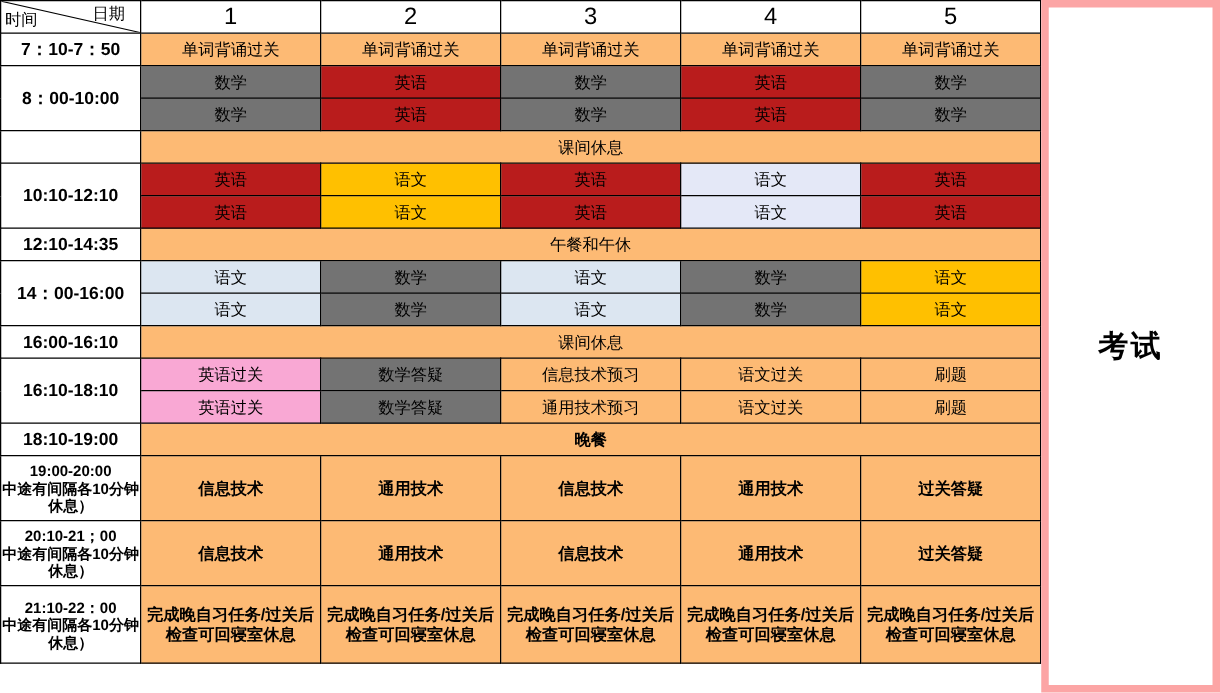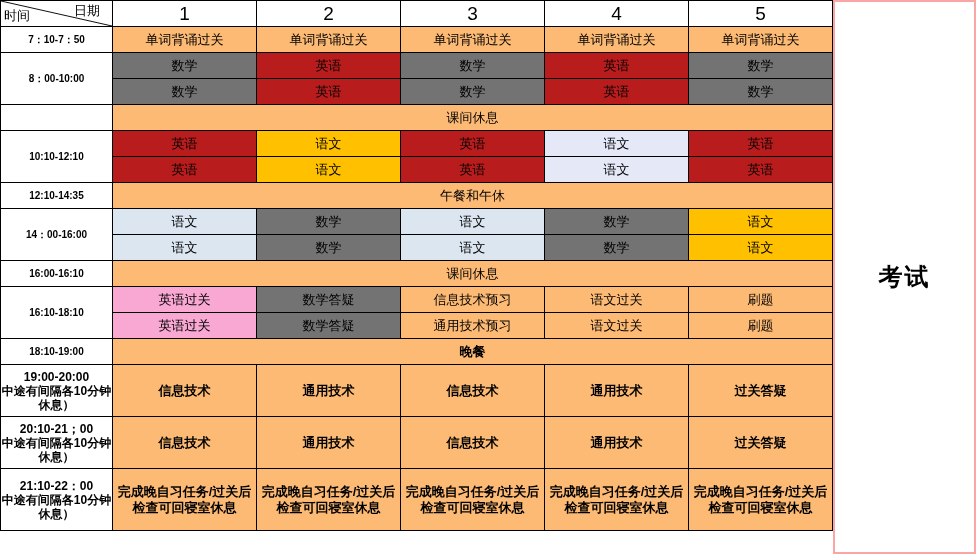--- a/index.html
+++ b/index.html
@@ -61,21 +61,21 @@
   }
   .hdr-day {
     font-size: 19px;
     font-weight: normal;
     height: 28px;
   }
 
   .timecell {
     text-align: left;
     padding-left: 3px;
-    font-size: 10px;
+    font-size: 14px;
     font-weight: bold;
     line-height: 15px;
   }
   .timecell.small {
     font-size: 12px;
     line-height: 14px;
   }
   .leftcell {
     text-align: left;
     padding-left: 4px;
@@ -97,21 +97,21 @@
   .c-lavender { background: #e4e8f7; }
   .c-deeporange { background: #f9a8d4; }
   .c-white { background: #fdba74; }
 
   #exam-box {
     position: absolute;
     left: 833px;
     top: 0;
     width: 143px;
     height: 554px;
-    border: 2px solid #fca5a5;
+    border: 6px solid #fca5a5;
     box-sizing: border-box;
     background: #ffffff;
     display: flex;
     align-items: center;
     justify-content: center;
   }
   #exam-box .exam-label {
     font-size: 24px;
     font-weight: bold;
     color: #000;

